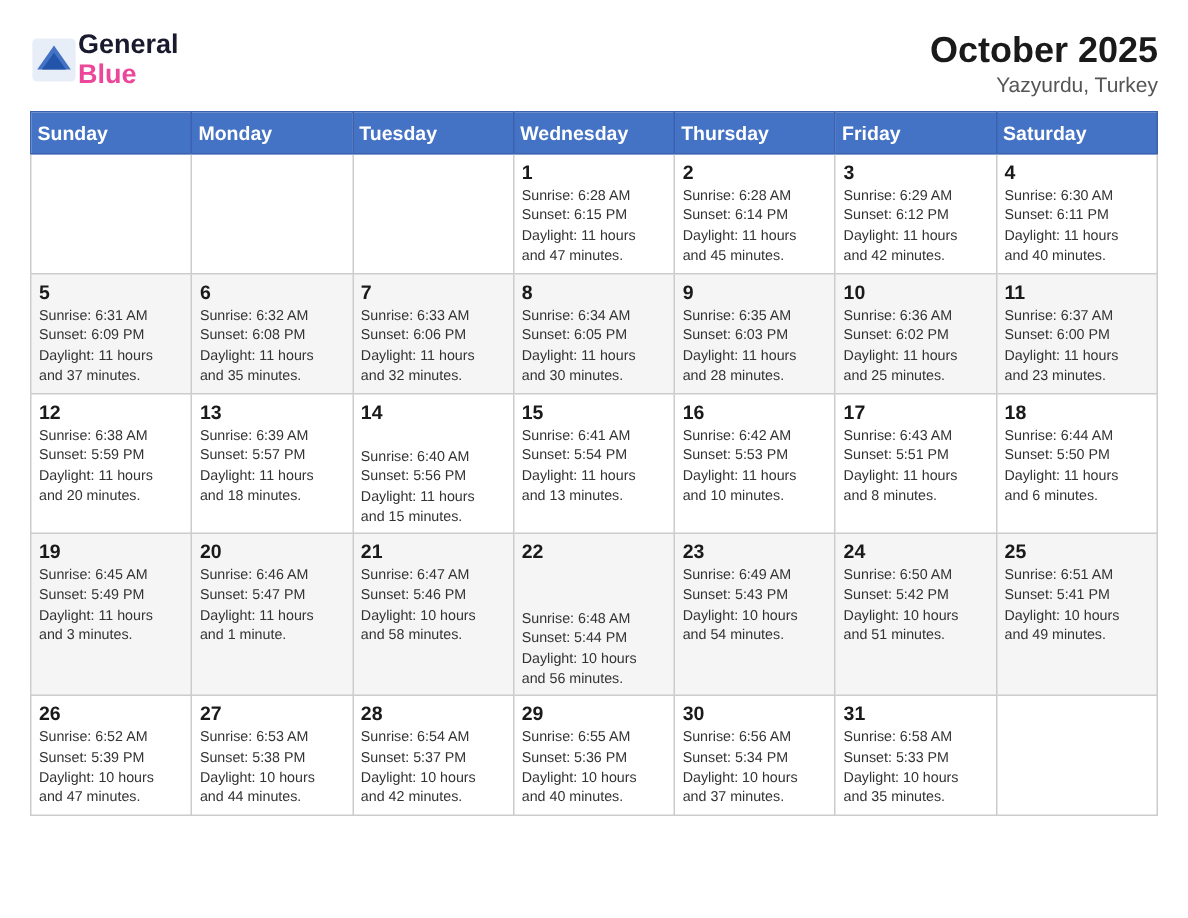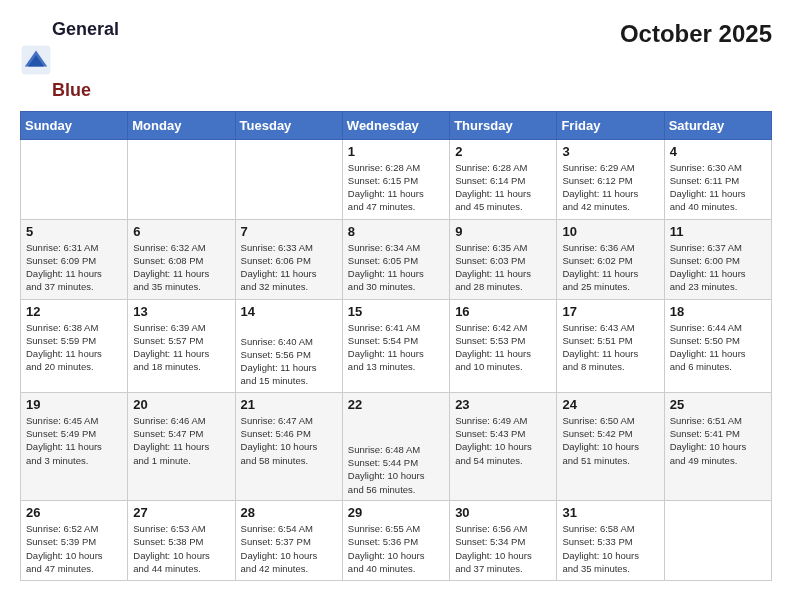--- a/index.html
+++ b/index.html
@@ -20,21 +20,21 @@
       display: flex;
       align-items: center;
       gap: 0;
     }
     .logo-text {
       font-size: 18px;
       font-weight: bold;
       color: #1a1a2e;
       line-height: 1.1;
     }
-    .logo-blue { color: #7f1d1d; margin-top: 41px; }
+    .logo-blue { color: #ec4899; }
     .logo-icon {
       width: 32px;
       height: 32px;
     }
     .month-title {
       text-align: right;
     }
     .month-name {
       font-size: 24px;
       font-weight: bold;
@@ -95,20 +95,21 @@
       <polygon points="20,8 34,28 6,28" fill="#4472C4"></polygon>
       <polygon points="20,14 30,28 10,28" fill="#2255aa"></polygon>
     </svg>
     <div class="logo-text">
       <div>General</div>
       <div class="logo-blue">Blue</div>
     </div>
   </div>
   <div class="month-title">
     <div class="month-name">October 2025</div>
+    <div class="location">Yazyurdu, Turkey</div>
   </div>
 </div>
 
 <table class="calendar">
   <thead>
     <tr id="header-row">
         <th>Sunday</th>
         <th>Monday</th>
         <th>Tuesday</th>
         <th>Wednesday</th>

